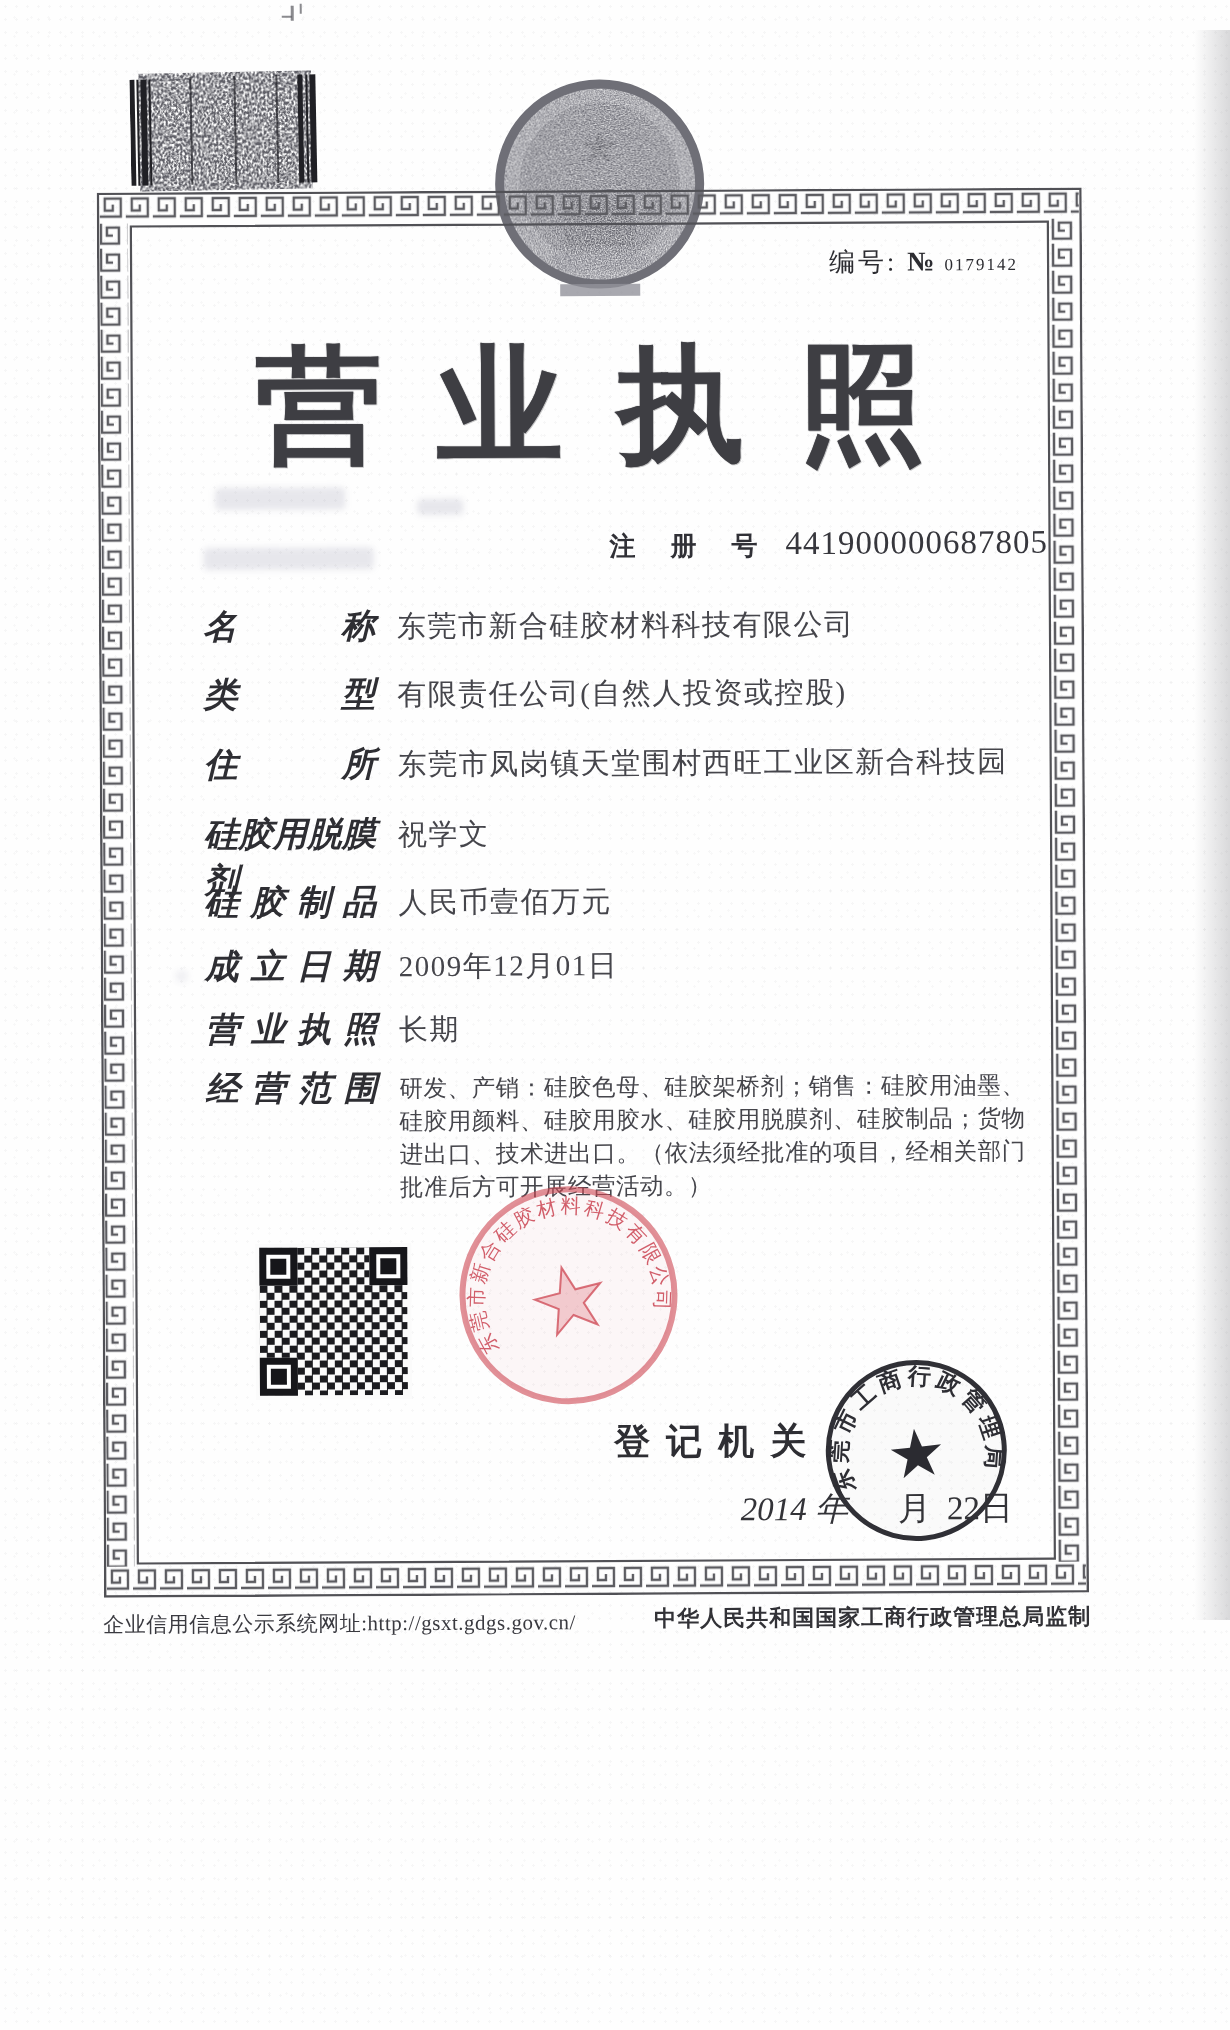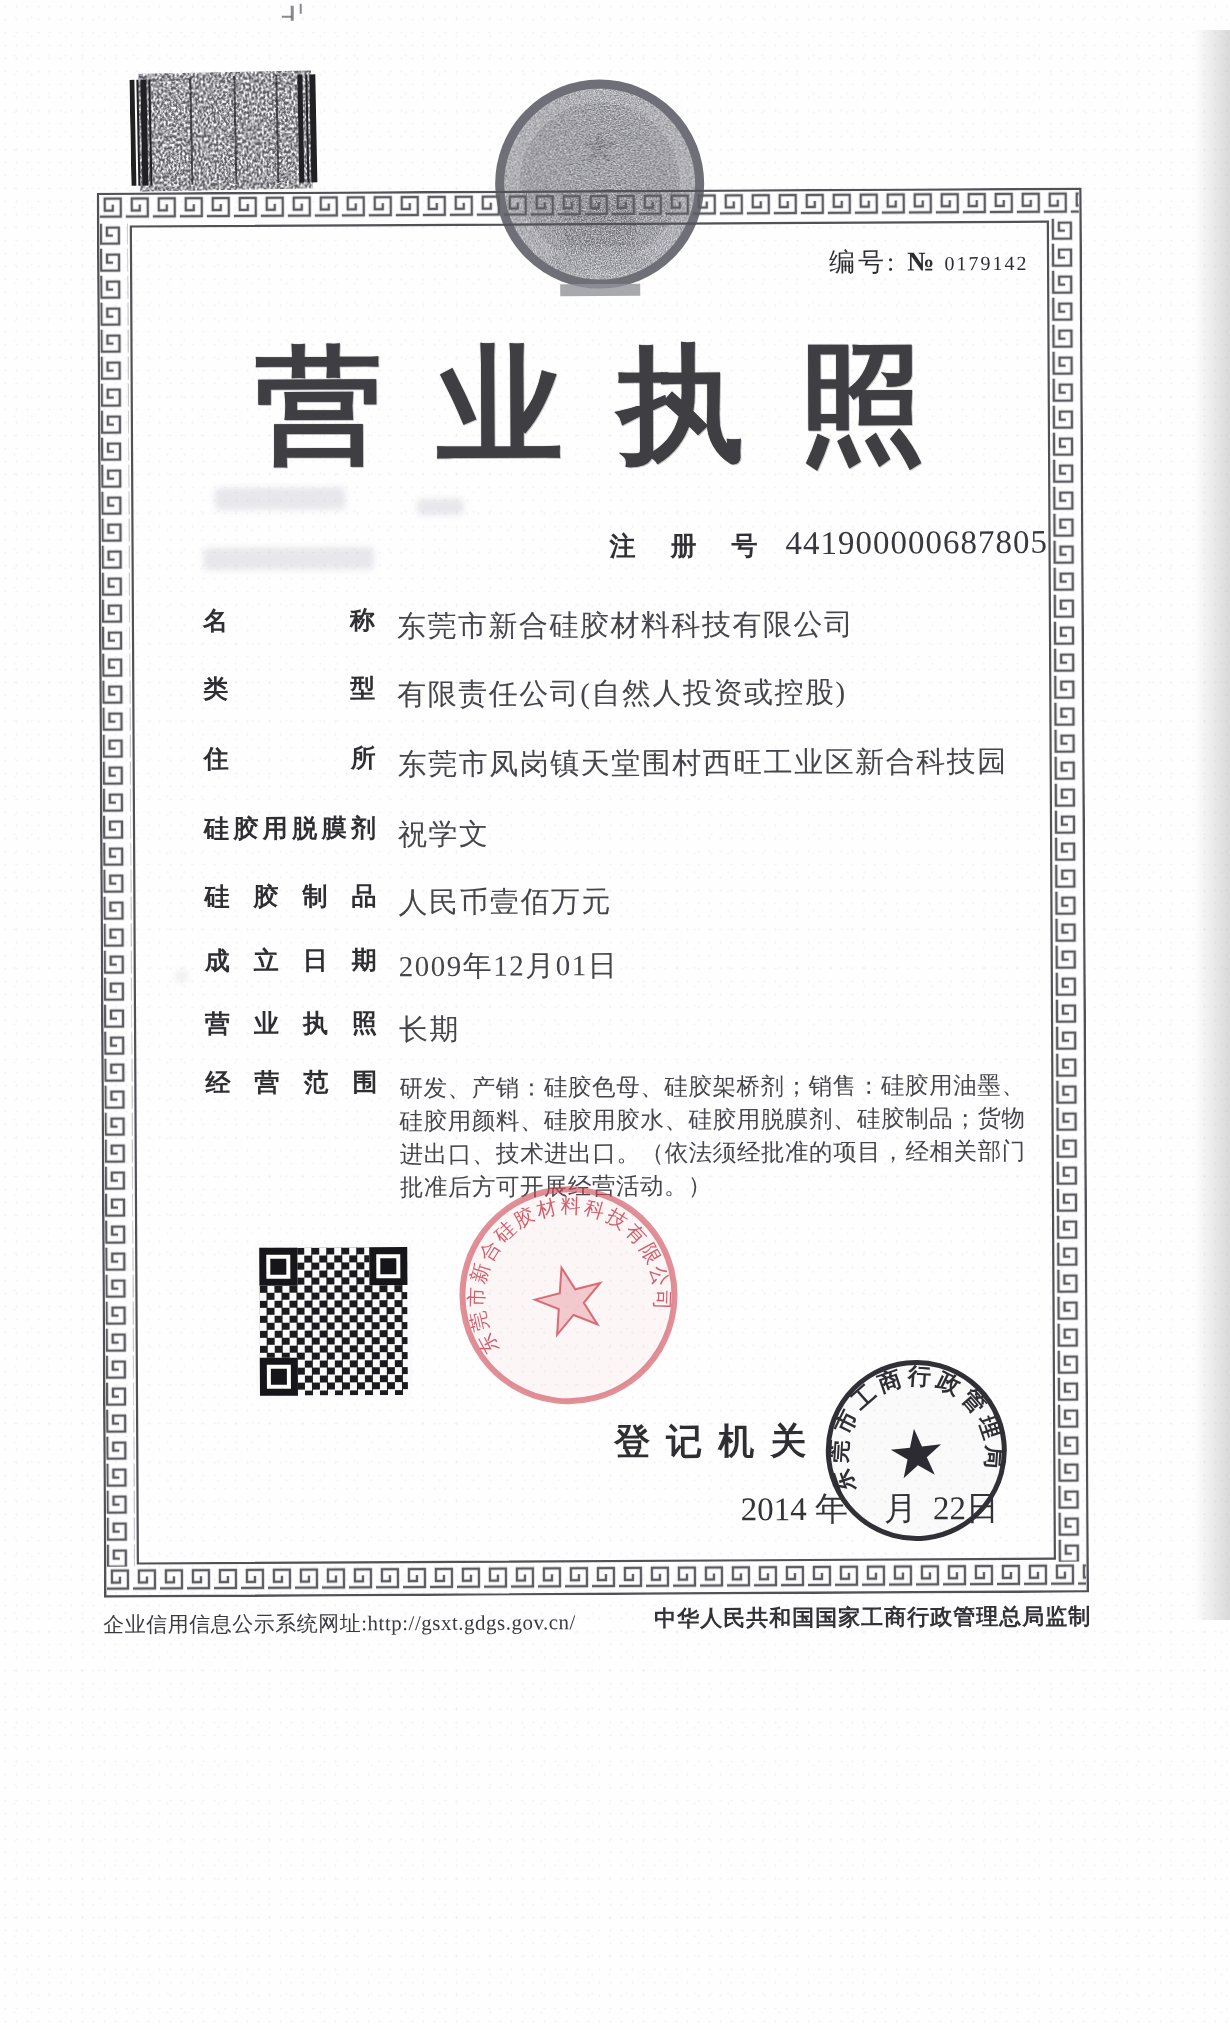--- a/index.html
+++ b/index.html
@@ -25,59 +25,59 @@
   
   .emblem{position:absolute; left:498px; top:78px; width:212px; height:228px; opacity:.92;}
 
   
   .frame{position:absolute; left:101px; top:190px;}
 
   
   .serial{position:absolute; left:833px; top:246px; display:flex; align-items:baseline; gap:10px; color:#2c2c31;}
   .serial .s-label{font-size:26px; letter-spacing:3px;}
   .serial .s-no{font-size:27px; font-weight:700;}
-  .serial .s-num{font-size:20px; letter-spacing:2px;}
+  .serial .s-num{font-size:17px; letter-spacing:2px;}
 
   
   .cert-title{
     position:absolute; left:101px; top:322px; width:985px; text-align:center;
     font-size:126px; font-weight:700; letter-spacing:55px; text-indent:55px;
     color:#3e3e43; text-shadow:0 0 1px rgba(62,62,67,.9), 1px 1px 0 rgba(62,62,67,.25);
   }
 
   
   .ghost{position:absolute; background:rgba(115,115,145,0.16); filter:blur(3px); border-radius:4px;}
 
   
   .regline{position:absolute; left:612px; top:526px; display:flex; align-items:baseline;}
   .reg-label{width:148px; font-size:26px; font-weight:600; text-align:justify; text-align-last:justify; color:#303036;}
   .reg-number{margin-left:28px; font-size:33px; letter-spacing:1px; color:#37373d;}
 
   
   .field-row{position:absolute; left:205px; width:820px; display:flex; align-items:flex-start;}
-  .f-label{flex:none; width:172px; font-size:25px; font-weight:600; text-align:justify; text-align-last:justify; color:#2e2e33;}
+  .f-label{flex:none; width:172px; font-size:34px; font-weight:600; text-align:justify; text-align-last:justify; color:#2e2e33;font-style:italic;}
   .f-value{margin-left:22px; font-size:29px; letter-spacing:1.5px; color:#45454b; padding-top:4px;}
   .f-value.small{font-size:23.5px; line-height:33px; letter-spacing:0.5px; width:648px; padding-top:7px; text-align:justify;}
 
   
   .qr{position:absolute; left:258px; top:1246px; width:148px; height:148px;
       background:repeating-conic-gradient(#1b1b1f 0% 25%, #fbfbfb 0% 50%);
       background-size:15px 15px; outline:4px solid #fbfbfb;}
   .qr .fp{position:absolute; width:24px; height:24px; background:#fff; border:7px solid #16161a;}
   .qr .fp::after{content:""; position:absolute; inset:4px; background:#16161a;}
   .qr .fp.tl{left:0; top:0;} .qr .fp.tr{right:0; top:0;} .qr .fp.bl{left:0; bottom:0;}
 
   
   .seal-red{position:absolute; left:450px; top:1178px; transform:rotate(-14deg);}
   .seal-black{position:absolute; left:816px; top:1354px; transform:rotate(-6deg);}
 
   
   .registrar{position:absolute; left:612px; top:1418px; font-size:36px; font-weight:600; letter-spacing:16px; color:#2e2e33;}
   .dateline{position:absolute; left:738px; top:1488px; display:flex; align-items:baseline; font-size:33px; color:#333338;}
-  .dateline .d-year{margin-right:36px;}
+  .dateline .d-year{margin-right:50px;font-style:italic;}
   .dateline .d-month{margin-right:16px;}
 
   
   .footer-left{position:absolute; left:100px; top:1608px; font-size:21px; letter-spacing:0.5px; color:#3a3a40;}
   .footer-right{position:absolute; right:142px; top:1604px; font-size:22px; font-weight:600; letter-spacing:1px; color:#323237;}
 
   
   .edge-shadow{position:absolute; left:1194px; top:30px; width:36px; height:1590px;
       background:linear-gradient(90deg, rgba(120,120,126,0) 0%, rgba(120,120,126,0.28) 100%);}
 </style>

